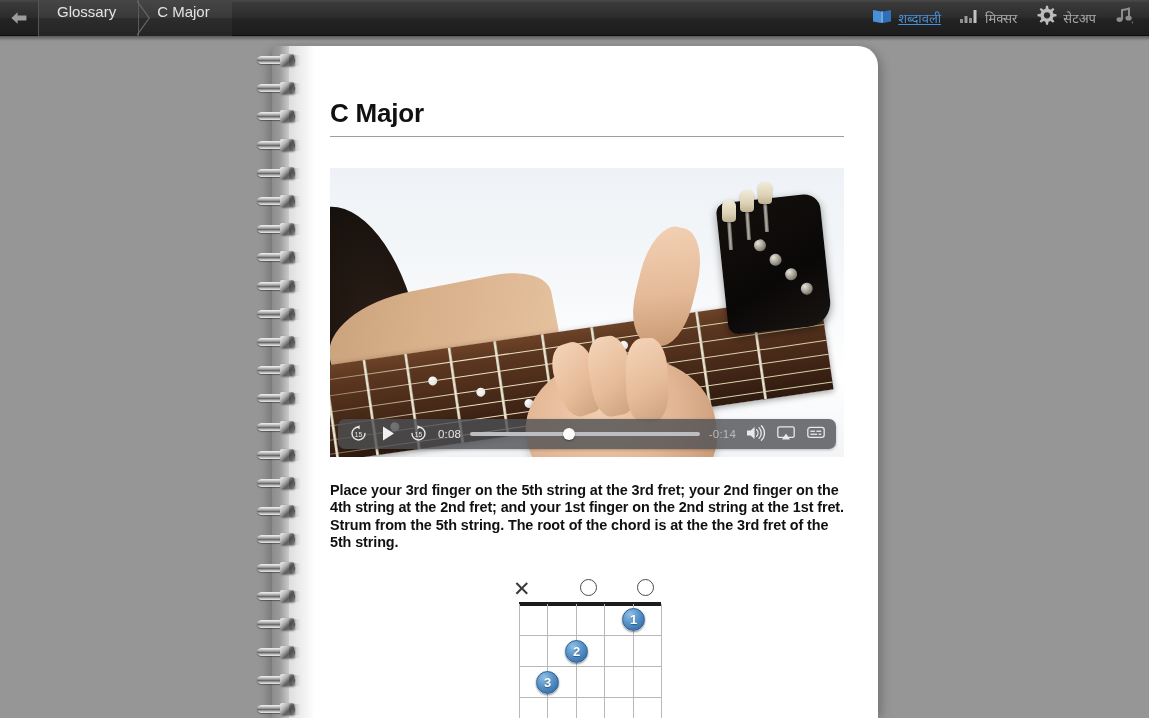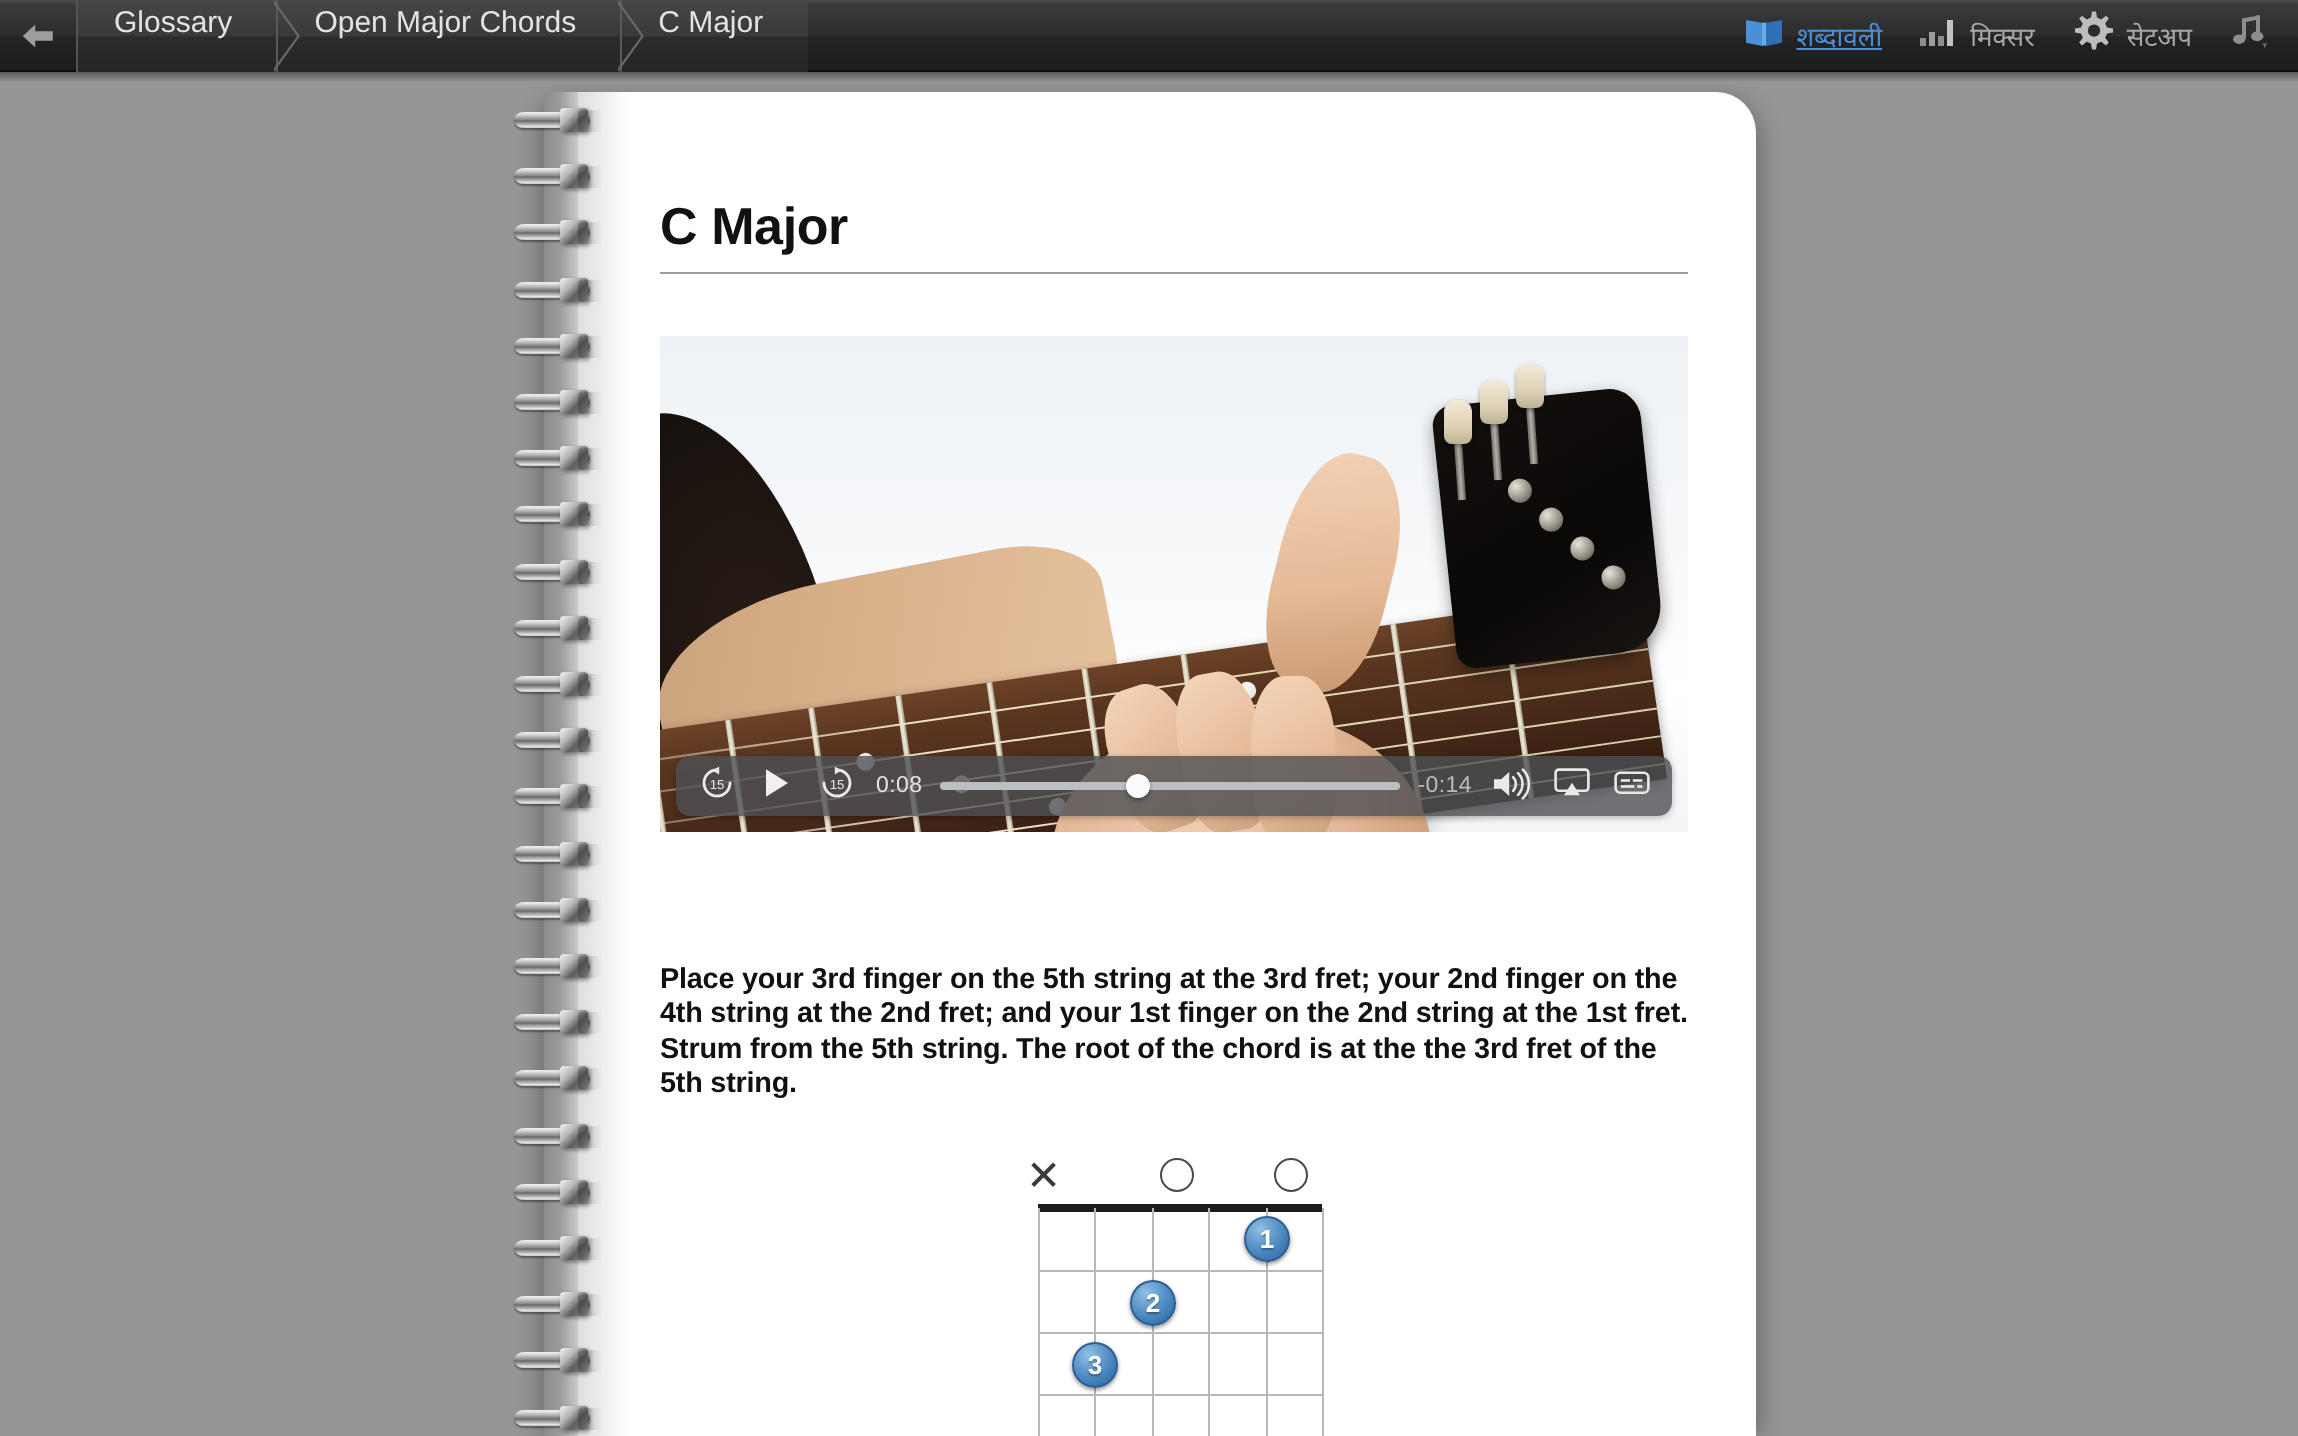--- a/index.html
+++ b/index.html
@@ -140,21 +140,21 @@
     letter-spacing: -0.2px;
   }
   #title-rule {
     position: absolute; left: 41px; top: 90px;
     width: 514px; height: 1px; background: #9d9d9d;
   }
 
   
   #video {
     position: absolute; left: 41px; top: 122px;
-    width: 514px; height: 248px;
+    width: 514px; height: 289px;
     overflow: hidden;
     background: #f4f6f8;
   }
   #video .sky {
     position: absolute; inset: 0;
     background: linear-gradient(to bottom, #eef2f6 0%, #f6f8fa 42%, #ffffff 72%, #f2f4f6 100%);
   }
   
   #video .gbody {
     position: absolute; left: -58px; top: 38px;
@@ -318,28 +318,20 @@
     <span>
       <svg width="18" height="14" viewBox="0 0 18 14">
         <path d="M7.6 1.2 L1.4 7 L7.6 12.8 L7.6 9.4 L16.4 9.4 L16.4 4.6 L7.6 4.6 Z" fill="#9d9d9d"></path>
       </svg>
     </span>
   </div>
 
   <div id="breadcrumb">
     <div class="crumb">
       <span>Glossary</span>
-      <span class="chev">
-        <svg width="14" height="36" viewBox="0 0 14 36">
-          <path d="M0 0 L13 18 L0 36 L0 34 L11.6 18 L0 2 Z" fill="#676767"></path>
-        </svg>
-      </span>
-    </div>
-    <div class="crumb">
-      <span>Open Major Chords</span>
       <span class="chev">
         <svg width="14" height="36" viewBox="0 0 14 36">
           <path d="M0 0 L13 18 L0 36 L0 34 L11.6 18 L0 2 Z" fill="#676767"></path>
         </svg>
       </span>
     </div>
     <div class="crumb">
       <span>C Major</span>
     </div>
   </div>

